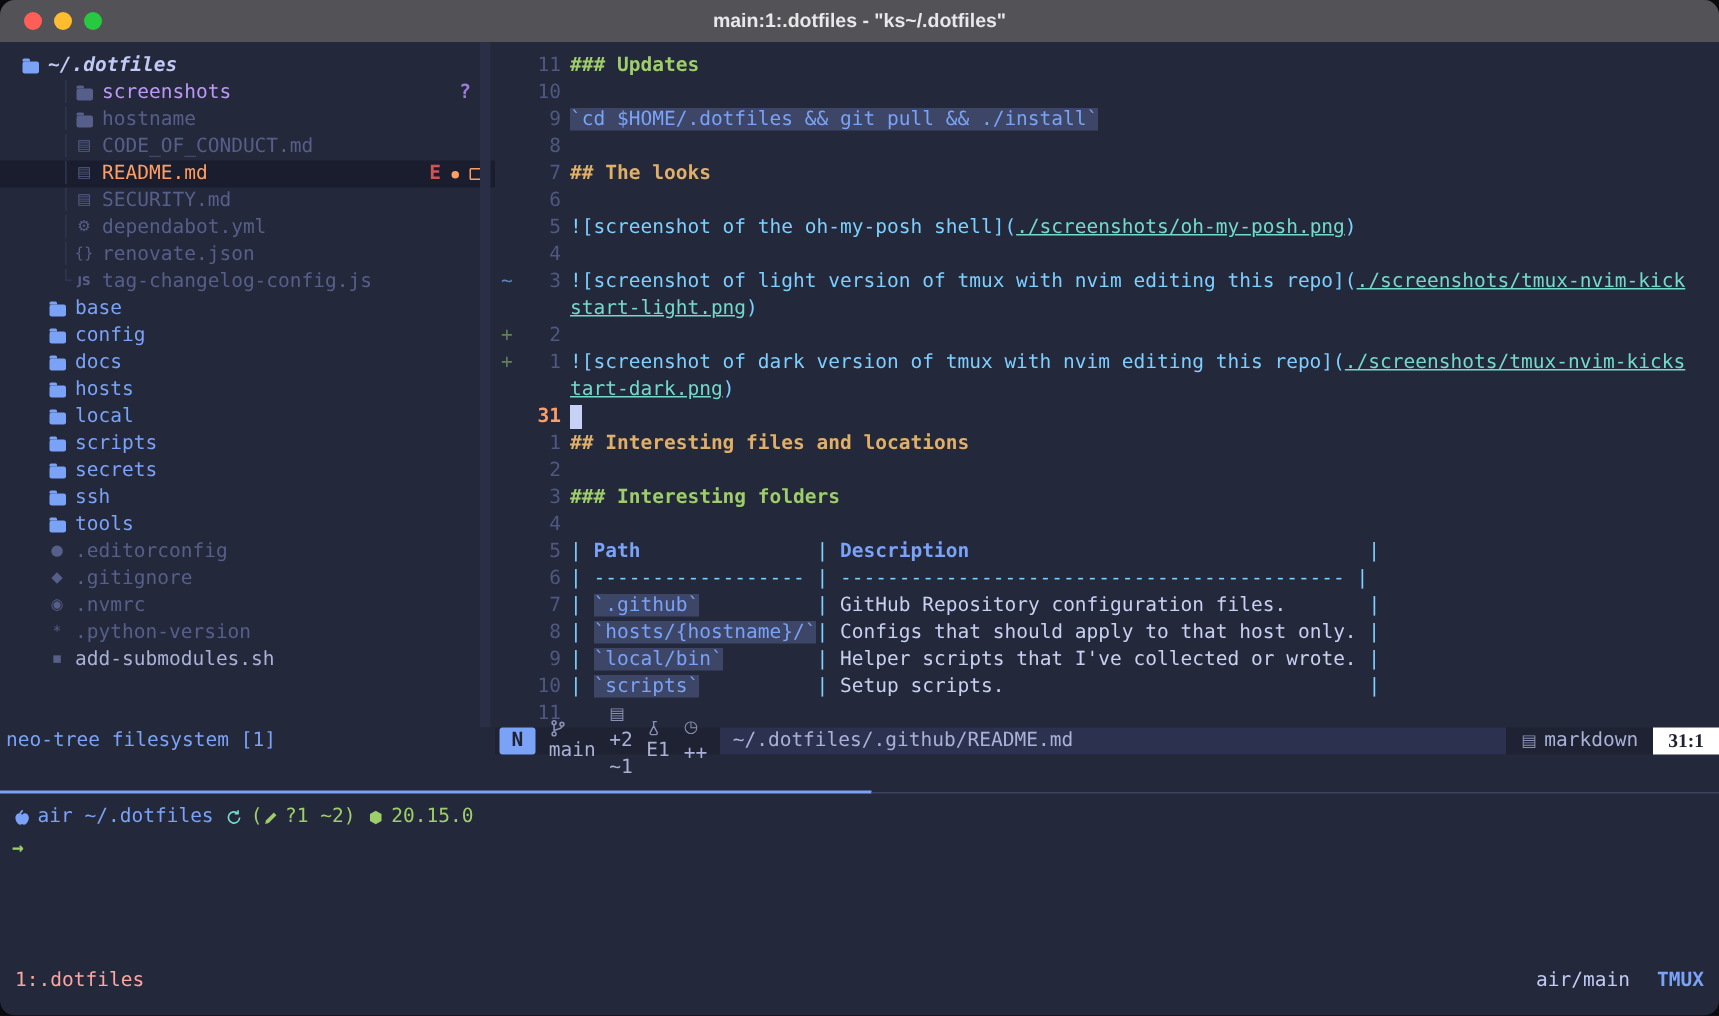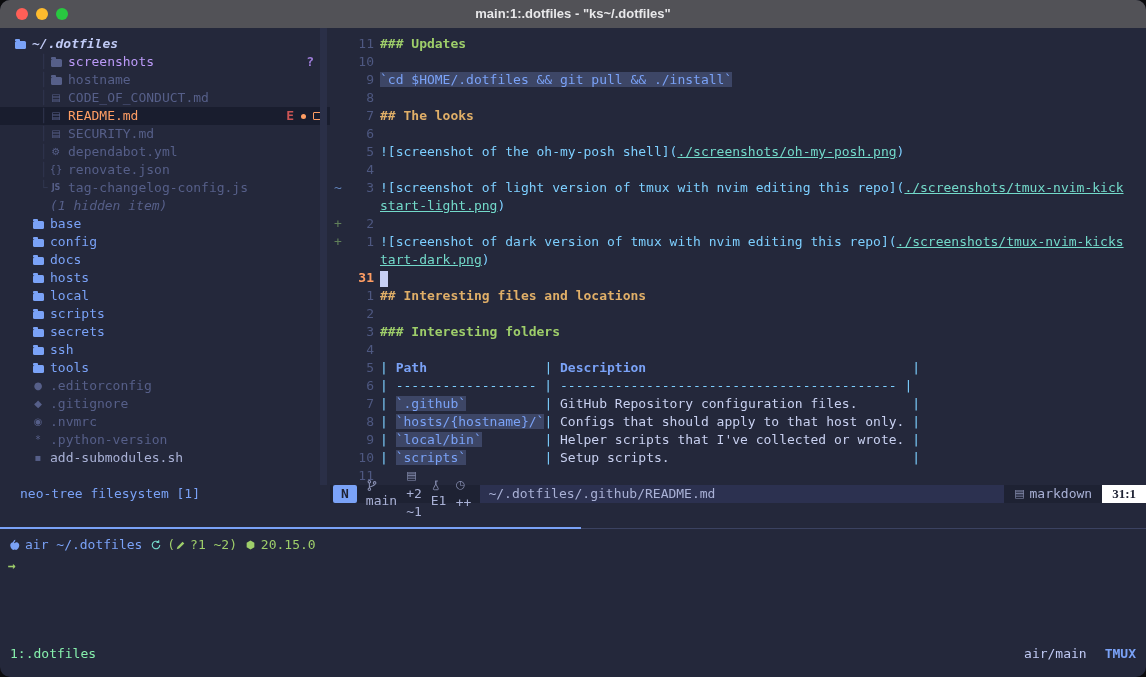--- a/index.html
+++ b/index.html
@@ -54,39 +54,39 @@
   .s-h3{color:#9ece6a;font-weight:bold}
   .s-code{color:#7aa2f7;background:#3d4666;}
   .s-cyan{color:#7dcfff}
   .s-link{color:#73daca;text-decoration:underline}
   .s-tbl{color:#7dcfff}
   .s-th{color:#7aa2f7;font-weight:bold}
   .s-fg{color:#c8d0f0}
   .cursor{display:inline-block;width:8px;height:16px;background:#c7d0f5;vertical-align:middle;margin-top:1px;}
   
   .statusrow{position:absolute;top:485px;left:0;right:0;height:18px;display:flex;}
-  .neotree-status{width:330px;flex:0 0 auto;color:#7aa2f7;padding-left:20px;background:#24283b;}
+  .neotree-status{width:330px;flex:0 0 auto;color:#7aa2f7;padding-left:4px;background:#24283b;}
   .lualine{flex:1;display:flex;align-items:center;background:#1e2233;color:#a9b1d6;}
   .mode{background:#7aa2f7;color:#1e2233;font-weight:bold;padding:0 8px;border-radius:2px;margin-left:3px;}
   .sl-item{display:inline-flex;align-items:flex-start;margin-left:9px;gap:0;flex-direction:column;}
   .sl-icon{display:inline-flex;align-items:center;margin-right:5px;}
   .sl-glyph{font-family:"DejaVu Sans",sans-serif;font-size:11px;color:#8a91b4;margin-right:5px;}
   .sl-chip{flex:1;background:#2c3150;margin-left:9px;color:#a9b1d6;padding-left:8px;align-self:stretch;display:flex;align-items:center;}
   .sl-ft{display:inline-flex;align-items:center;padding:0 10px;}
   .sl-pos{background:#ffffff;color:#1e2233;font-weight:bold;padding:0 10px;align-self:stretch;display:flex;align-items:center;font-family:Liberation Serif, serif;}
   
   .div-a{position:absolute;top:527px;left:0;width:581px;height:2px;background:#7aa2f7;}
   .div-b{position:absolute;top:528px;left:581px;right:0;height:1px;background:#3b4261;}
   .promptline{position:absolute;left:8px;white-space:pre;display:flex;align-items:center;}
   .p1{top:536px;}
   .p2{top:557px;color:#9ece6a;font-weight:bold;}
   .p-blue{color:#7aa2f7}.p-lime{color:#9ece6a}
   .picon{display:inline-flex;align-items:center;margin:0 5px 0 0;}
   .tmuxbar{position:absolute;top:645px;left:0;right:0;height:18px;display:flex;align-items:center;padding:0 10px;}
-  .tm-win{color:#86efac;}
+  .tm-win{color:#fca5a5;}
   .tm-right{margin-left:auto;display:flex;gap:18px;}
   .tm-sess{color:#c0caf5;}
   .tm-badge{color:#7aa2f7;font-weight:bold;}
 </style>
 </head>
 <body>
 
 <div class="window">
 
   <div class="titlebar">
@@ -102,21 +102,20 @@
     <div class="sidebar" id="tree">
         <div class="trow"><span class="tsp" style="width: 14px;"></span><span class="ticon"><span class="folder blue"></span></span><span class="tlabel t-root">~/.dotfiles</span></div>
         <div class="trow"><span class="tsp" style="width: 40px;"></span><span class="tguide">│</span><span class="ticon"><span class="folder dim"></span></span><span class="tlabel t-purple">screenshots</span><span class="badge">?</span></div>
         <div class="trow"><span class="tsp" style="width: 40px;"></span><span class="tguide">│</span><span class="ticon"><span class="folder dim"></span></span><span class="tlabel t-dim">hostname</span></div>
         <div class="trow"><span class="tsp" style="width: 40px;"></span><span class="tguide">│</span><span class="ticon glyph ">▤</span><span class="tlabel t-dim">CODE_OF_CONDUCT.md</span></div>
         <div class="trow sel"><span class="tsp" style="width: 40px;"></span><span class="tguide">│</span><span class="ticon glyph ">▤</span><span class="tlabel t-orange">README.md</span><span class="markers"><span class="mk-e">E</span><span class="mk-dot"></span><span class="mk-box"></span></span></div>
         <div class="trow"><span class="tsp" style="width: 40px;"></span><span class="tguide">│</span><span class="ticon glyph ">▤</span><span class="tlabel t-dim">SECURITY.md</span></div>
         <div class="trow"><span class="tsp" style="width: 40px;"></span><span class="tguide">│</span><span class="ticon glyph ">⚙</span><span class="tlabel t-dim">dependabot.yml</span></div>
         <div class="trow"><span class="tsp" style="width: 40px;"></span><span class="tguide">│</span><span class="ticon glyph ">{}</span><span class="tlabel t-dim">renovate.json</span></div>
         <div class="trow"><span class="tsp" style="width: 40px;"></span><span class="tguide">└</span><span class="ticon glyph js">JS</span><span class="tlabel t-dim">tag-changelog-config.js</span></div>
-        <div class="trow"><span class="tsp" style="width: 50px;"></span><span class="tlabel t-dim t-italic">(1 hidden item)</span></div>
         <div class="trow"><span class="tsp" style="width: 32px;"></span><span class="ticon"><span class="folder blue"></span></span><span class="tlabel t-blue">base</span></div>
         <div class="trow"><span class="tsp" style="width: 32px;"></span><span class="ticon"><span class="folder blue"></span></span><span class="tlabel t-blue">config</span></div>
         <div class="trow"><span class="tsp" style="width: 32px;"></span><span class="ticon"><span class="folder blue"></span></span><span class="tlabel t-blue">docs</span></div>
         <div class="trow"><span class="tsp" style="width: 32px;"></span><span class="ticon"><span class="folder blue"></span></span><span class="tlabel t-blue">hosts</span></div>
         <div class="trow"><span class="tsp" style="width: 32px;"></span><span class="ticon"><span class="folder blue"></span></span><span class="tlabel t-blue">local</span></div>
         <div class="trow"><span class="tsp" style="width: 32px;"></span><span class="ticon"><span class="folder blue"></span></span><span class="tlabel t-blue">scripts</span></div>
         <div class="trow"><span class="tsp" style="width: 32px;"></span><span class="ticon"><span class="folder blue"></span></span><span class="tlabel t-blue">secrets</span></div>
         <div class="trow"><span class="tsp" style="width: 32px;"></span><span class="ticon"><span class="folder blue"></span></span><span class="tlabel t-blue">ssh</span></div>
         <div class="trow"><span class="tsp" style="width: 32px;"></span><span class="ticon"><span class="folder blue"></span></span><span class="tlabel t-blue">tools</span></div>
         <div class="trow"><span class="tsp" style="width: 32px;"></span><span class="ticon glyph ">●</span><span class="tlabel t-dim">.editorconfig</span></div>

